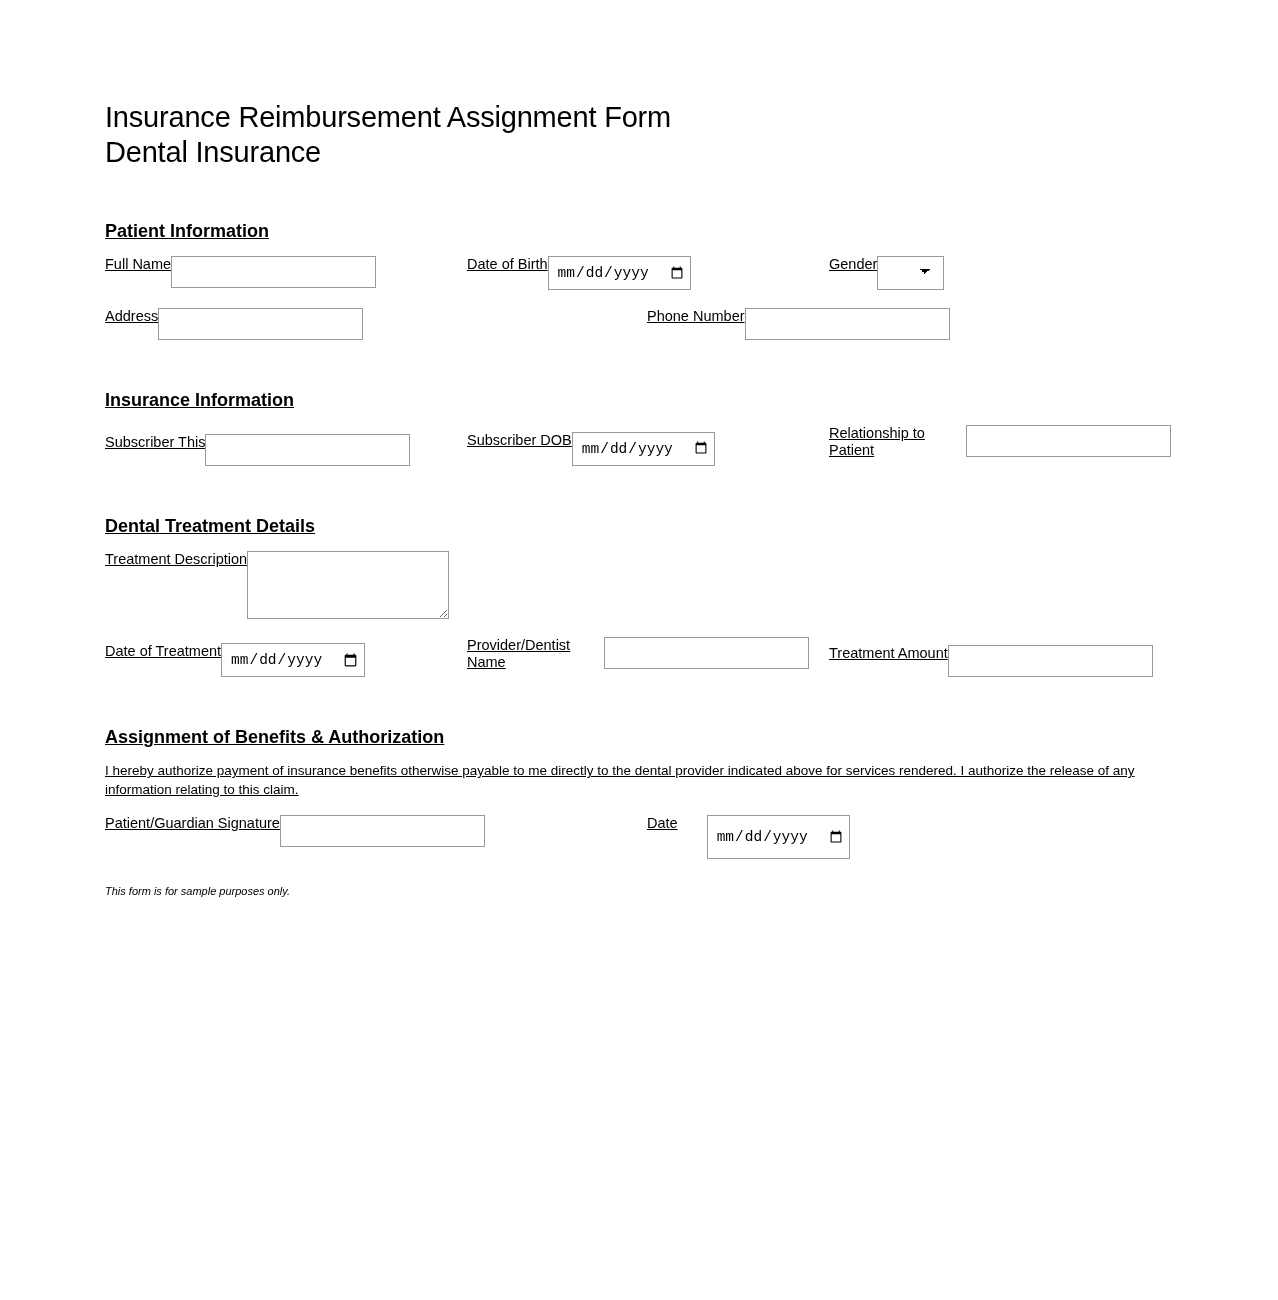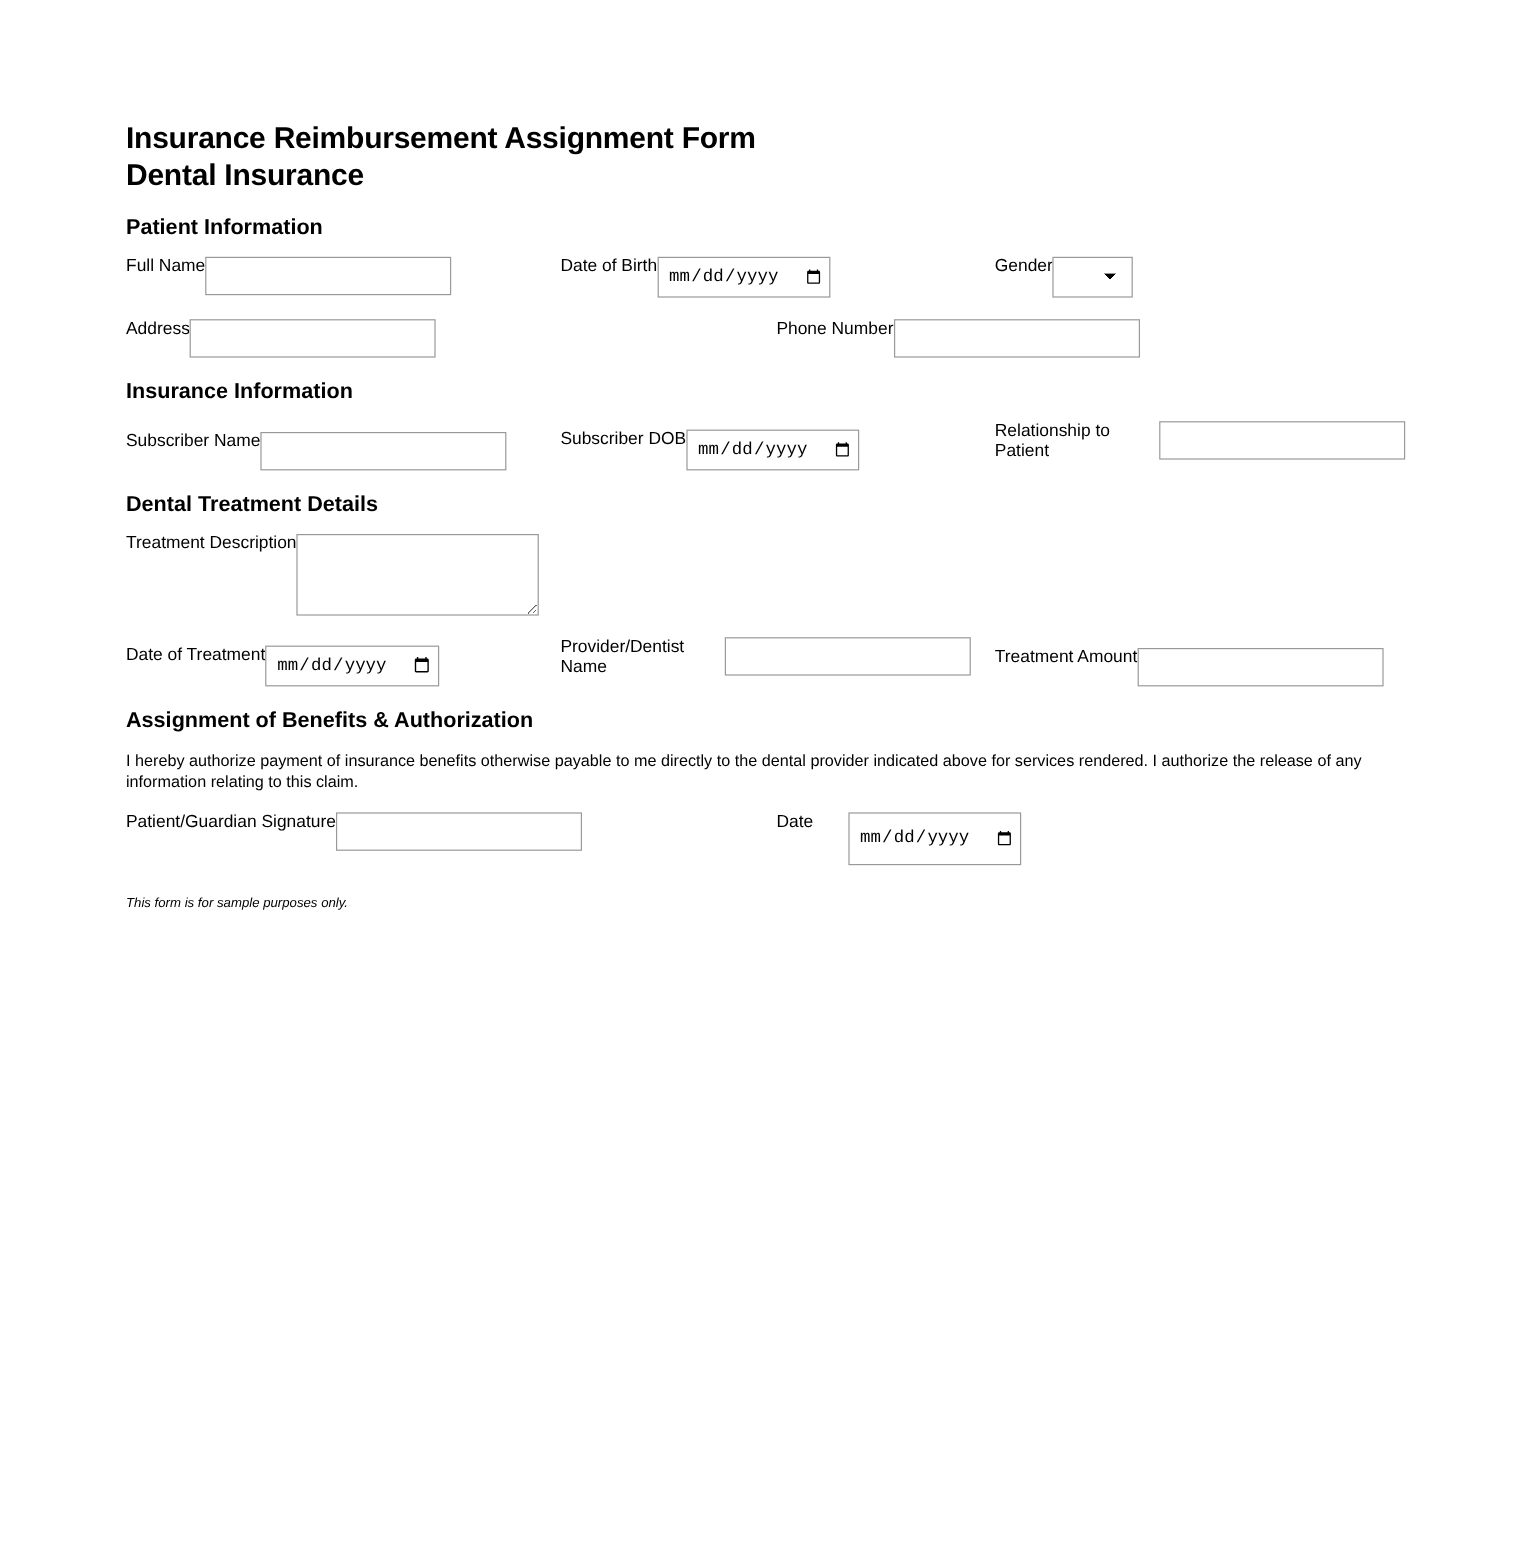--- a/index.html
+++ b/index.html
@@ -12,30 +12,31 @@
     height: 1300px;
     font-family: "Liberation Sans", sans-serif;
     color: #000000;
     overflow: hidden;
   }
   .page {
     padding: 100px 105px 0 105px;
     box-sizing: border-box;
   }
   .doc-title {
-    font-size: 25px;
-    font-weight: bold;
+    font-size: 29px;
+    font-weight: normal;
     line-height: 1.22;
     margin: 0 0 0 0;
     letter-spacing: -0.2px;
   }
   .doc-title .line2 { display: block; }
 
   .section {
-    margin-top: 18px;
+    margin-top: 50px;
+    text-decoration: underline;
   }
   .section-title {
     font-size: 18px;
     font-weight: bold;
     margin: 0 0 14px 0;
   }
   .row {
     display: flex;
     gap: 20px;
     margin-bottom: 18px;
@@ -164,21 +165,21 @@
       </div>
     </div>
   </div>
 
   <div class="section">
     <div class="section-title">Insurance Information</div>
 
 
     <div class="row">
       <div class="field col-3">
-        <label class="label">Subscriber Name</label>
+        <label class="label">Subscriber This</label>
         <input type="text" value="" style="">
       </div>
       <div class="field col-3">
         <label class="label">Subscriber DOB</label>
         <input type="date" value="" style="">
       </div>
       <div class="field col-3">
         <label class="label">Relationship to Patient</label>
         <input type="text" value="" style="">
       </div>

